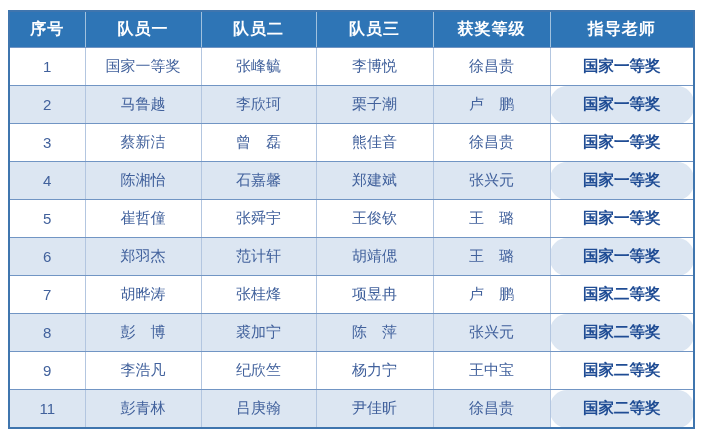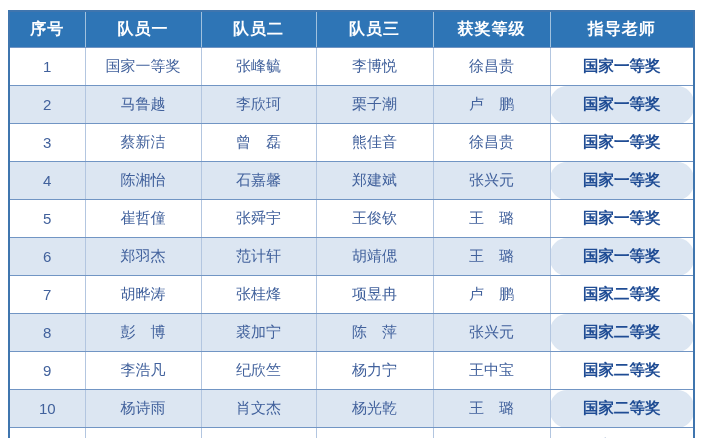--- a/index.html
+++ b/index.html
@@ -147,28 +147,20 @@
     </tr>
         <tr>
       <td class="c-no">9</td>
       <td>李浩凡</td>
       <td>纪欣竺</td>
       <td>杨力宁</td>
       <td>王中宝</td>
       <td class="c-award">国家二等奖</td>
     </tr>
         <tr>
-      <td class="c-no">10</td>
-      <td>杨诗雨</td>
-      <td>肖文杰</td>
-      <td>杨光乾</td>
-      <td>王　璐</td>
-      <td class="c-award">国家二等奖</td>
-    </tr>
-        <tr>
       <td class="c-no">11</td>
       <td>彭青林</td>
       <td>吕庚翰</td>
       <td>尹佳昕</td>
       <td>徐昌贵</td>
       <td class="c-award">国家二等奖</td>
     </tr>
       </tbody>
   </table>
 

